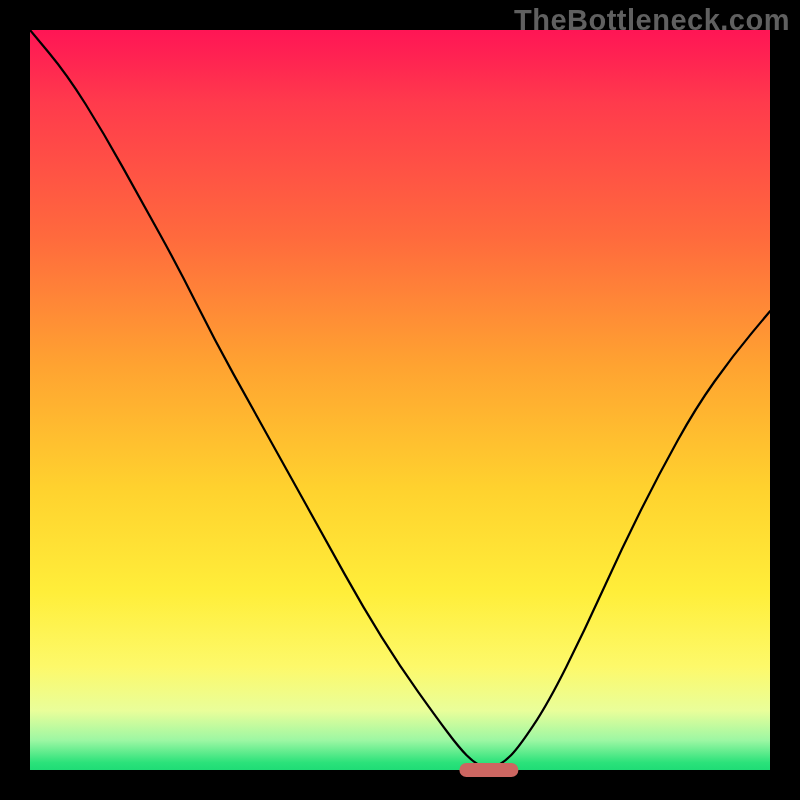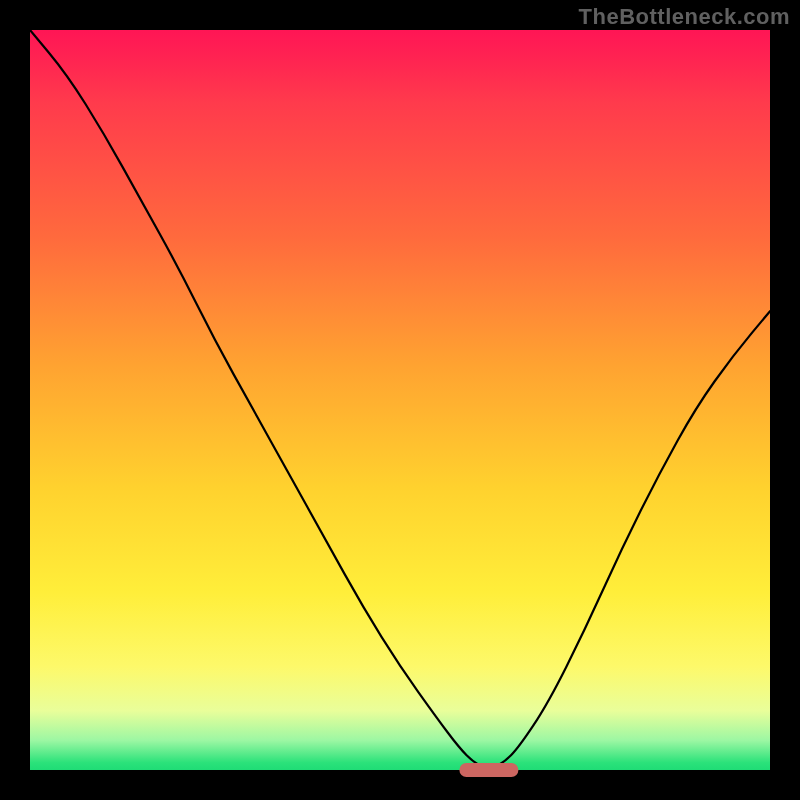--- a/index.html
+++ b/index.html
@@ -15,21 +15,21 @@
     position: relative;
     width: 800px;
     height: 800px;
     background: #000;
   }
   .watermark {
     position: absolute;
     top: 4px;
     right: 10px;
     color: #606060;
-    font-size: 22px;
+    font-size: 29px;
     font-weight: 600;
     letter-spacing: 0.5px;
     z-index: 10;
     margin-left: 36px;
   }
   .plot-frame {
     position: absolute;
     left: 30px;
     top: 30px;
     width: 740px;

